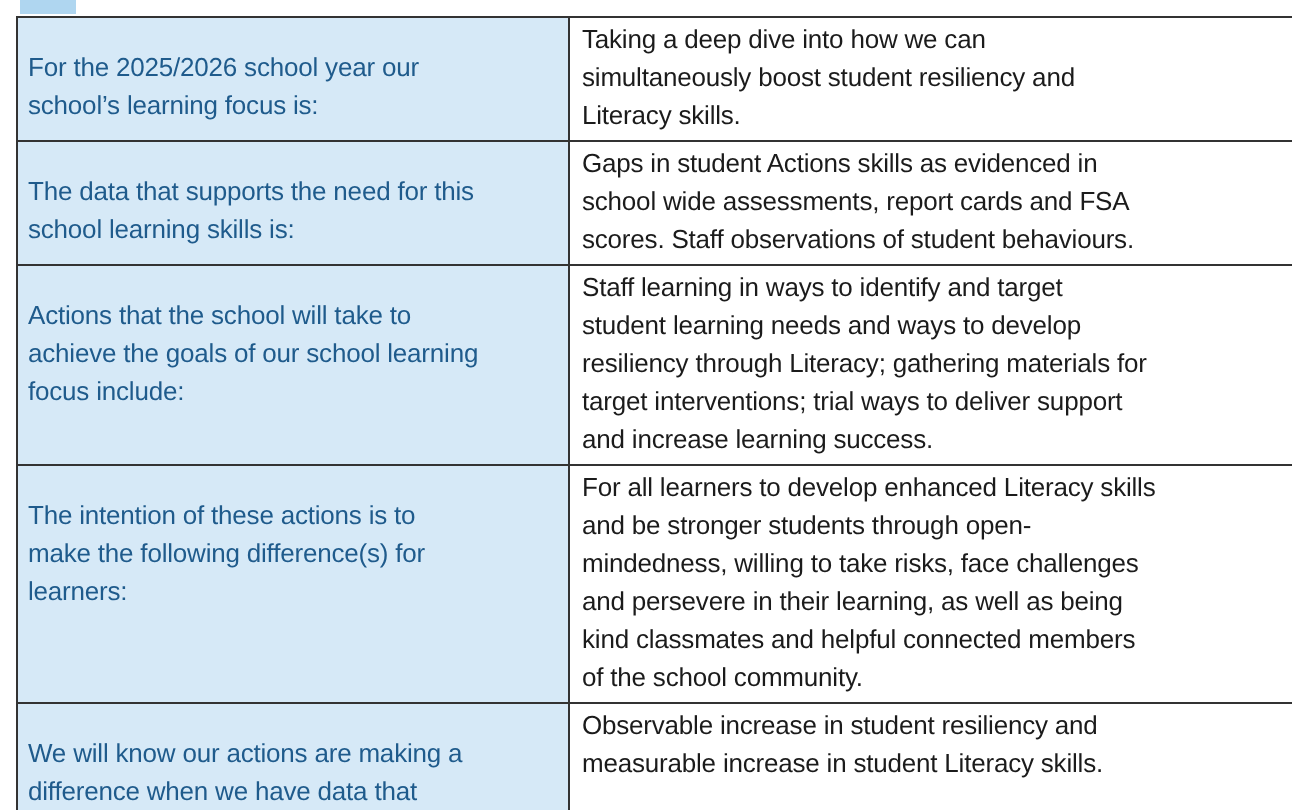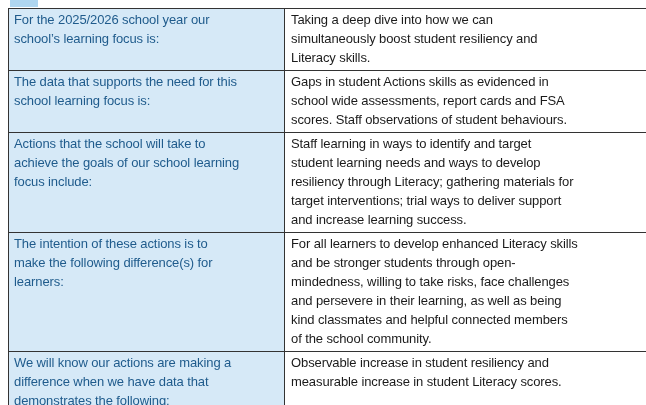--- a/index.html
+++ b/index.html
@@ -39,21 +39,21 @@
     font-size: 13px;
     line-height: 19px;
     letter-spacing: -0.1px;
     white-space: pre-line;
     overflow: hidden;
   }
   td.prompt-cell {
     width: 268px;
     background: var(--prompt_bg, #D6E9F7);
     color: var(--prompt_text, #1F5B8C);
-    padding: 1px 2px 3px 5px;
+    padding: 15px 2px 3px 5px;
   }
   td.answer-cell {
     width: 354px;
     background: #ffffff;
     color: var(--answer_text, #1B1B1B);
     padding: 1px 4px 3px 6px;
   }
 </style>
 </head>
 <body>
@@ -65,21 +65,21 @@
   <tr>
     <td class="prompt-cell"><span>For the 2025/2026 school year our
 school’s learning focus is:</span></td>
     <td class="answer-cell"><span>Taking a deep dive into how we can
 simultaneously boost student resiliency and
 Literacy skills.</span></td>
   </tr>
 
   <tr>
     <td class="prompt-cell"><span>The data that supports the need for this
-school learning focus is:</span></td>
+school learning skills is:</span></td>
     <td class="answer-cell"><span>Gaps in student Actions skills as evidenced in
 school wide assessments, report cards and FSA
 scores. Staff observations of student behaviours.</span></td>
   </tr>
 
   <tr>
     <td class="prompt-cell"><span>Actions that the school will take to
 achieve the goals of our school learning
 focus include:</span></td>
     <td class="answer-cell"><span>Staff learning in ways to identify and target
@@ -99,17 +99,17 @@
 and persevere in their learning, as well as being
 kind classmates and helpful connected members
 of the school community.</span></td>
   </tr>
 
   <tr>
     <td class="prompt-cell"><span>We will know our actions are making a
 difference when we have data that
 demonstrates the following:</span></td>
     <td class="answer-cell"><span>Observable increase in student resiliency and
-measurable increase in student Literacy scores.</span></td>
+measurable increase in student Literacy skills.</span></td>
   </tr>
 </tbody>
   </table>
 </div>
 
 </body></html>

